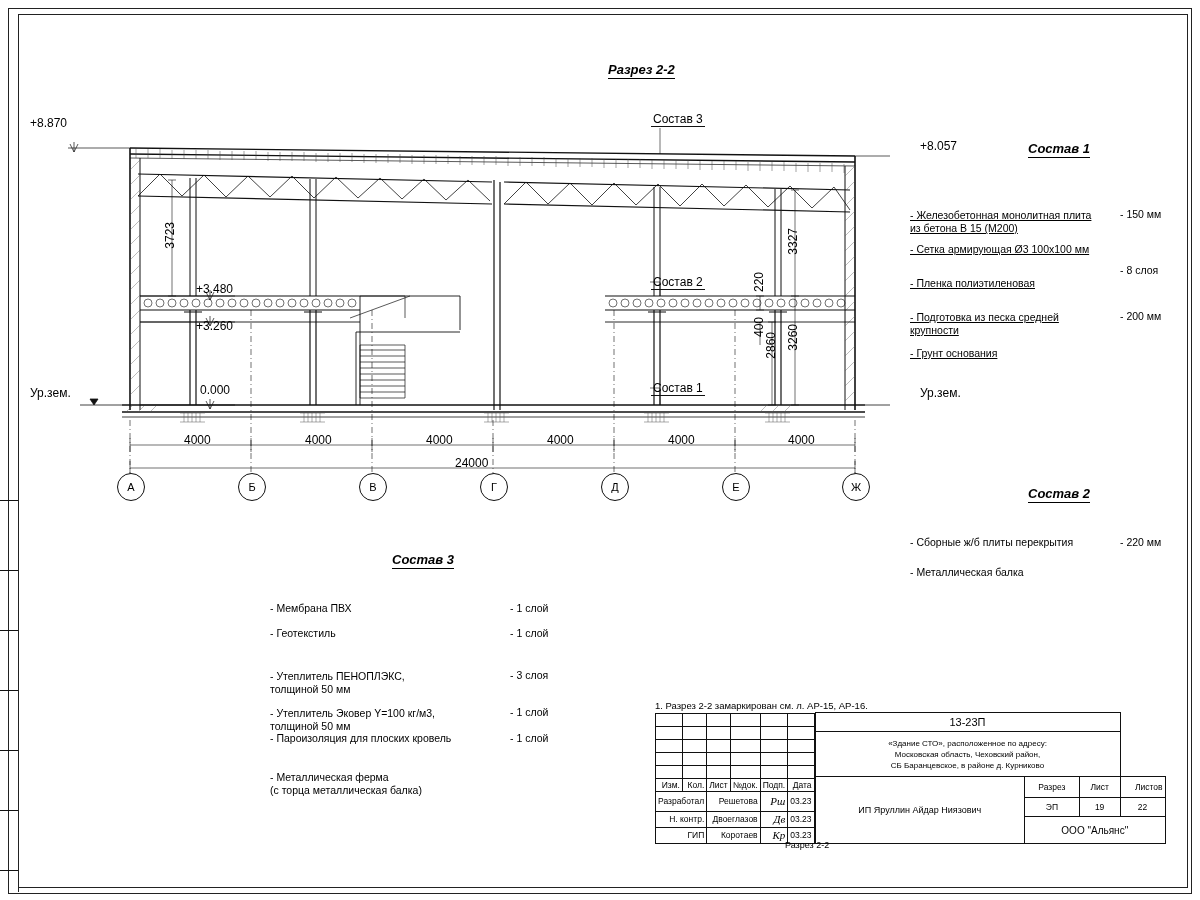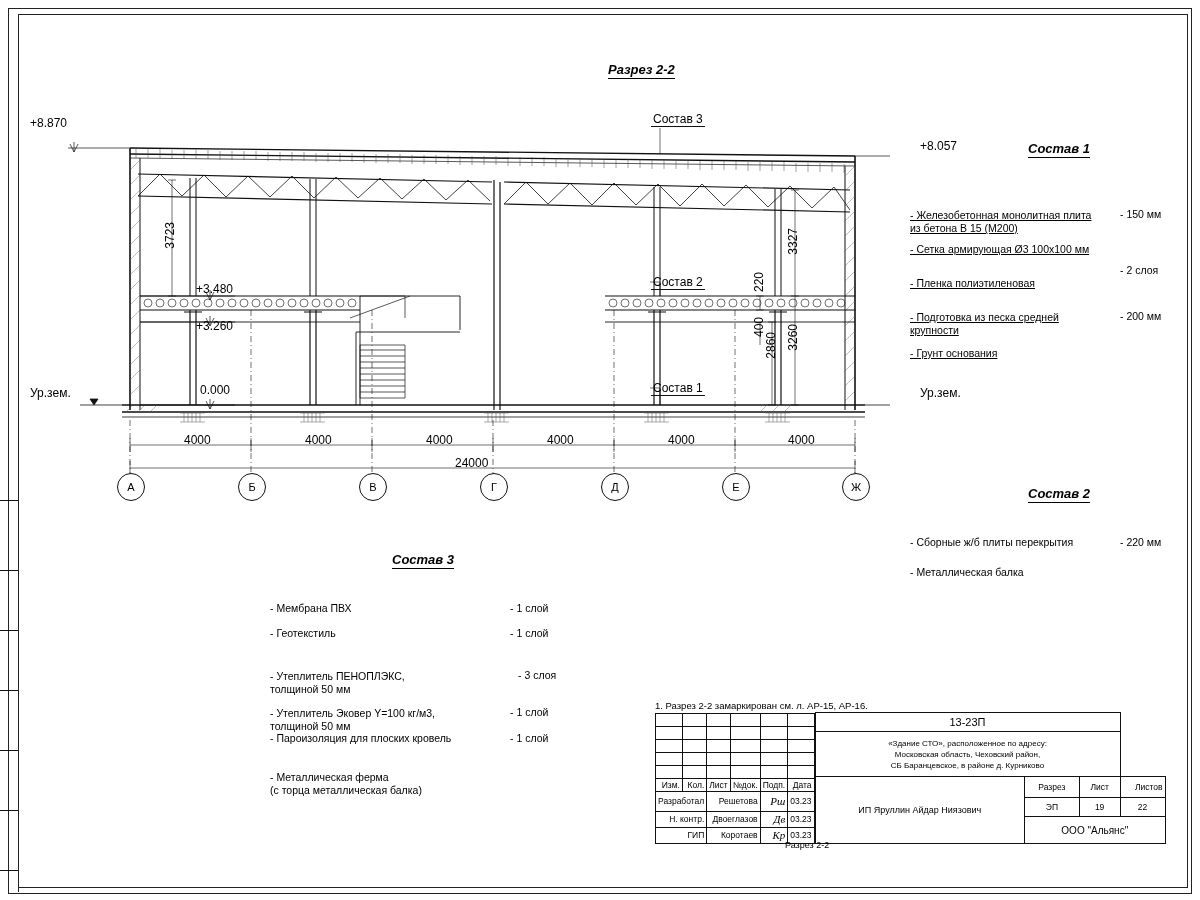--- a/index.html
+++ b/index.html
@@ -446,21 +446,21 @@
       <span>- Железобетонная  монолитная плита
   из бетона В 15 (М200)</span>
       <span class="spec-val" style="left:210px;top:12px;">- 150 мм</span>
     </div>
     <div class="spec-row" style="height:34px;white-space:pre-line;">
       <span>- Сетка армирующая Ø3 100х100 мм</span>
       <span class="spec-val" style="left:210px;top:0px;"></span>
     </div>
     <div class="spec-row" style="height:34px;white-space:pre-line;">
       <span>- Пленка полиэтиленовая</span>
-      <span class="spec-val" style="left:210px;top:0px;">- 2 слоя</span>
+      <span class="spec-val" style="left:210px;top:0px;">- 8 слоя</span>
     </div>
     <div class="spec-row" style="height:36px;white-space:pre-line;">
       <span>- Подготовка из песка средней
   крупности</span>
       <span class="spec-val" style="left:210px;top:12px;">- 200 мм</span>
     </div>
     <div class="spec-row" style="height:24px;white-space:pre-line;">
       <span>- Грунт основания</span>
       <span class="spec-val" style="left:210px;top:0px;"></span>
     </div>
@@ -484,21 +484,21 @@
       <span>- Мембрана ПВХ</span>
       <span class="spec-val" style="left:240px;top:0px;">- 1 слой</span>
     </div>
     <div class="spec-row" style="height:30px;">
       <span>- Геотекстиль</span>
       <span class="spec-val" style="left:240px;top:0px;">- 1 слой</span>
     </div>
     <div class="spec-row" style="height:37px;white-space:pre-line;">
       <span>- Утеплитель ПЕНОПЛЭКС,
   толщиной 50 мм</span>
-      <span class="spec-val" style="left:240px;top:12px;margin-left:8px;">- 3 слоя</span>
+      <span class="spec-val" style="left:240px;top:12px;">- 3 слоя</span>
     </div>
     <div class="spec-row" style="height:38px;white-space:pre-line;">
       <span>- Утеплитель Эковер Y=100 кг/м3,
   толщиной 50 мм</span>
       <span class="spec-val" style="left:240px;top:12px;">- 1 слой</span>
     </div>
     <div class="spec-row" style="height:26px;">
       <span>- Пароизоляция для плоских кровель</span>
       <span class="spec-val" style="left:240px;top:0px;">- 1 слой</span>
     </div>

